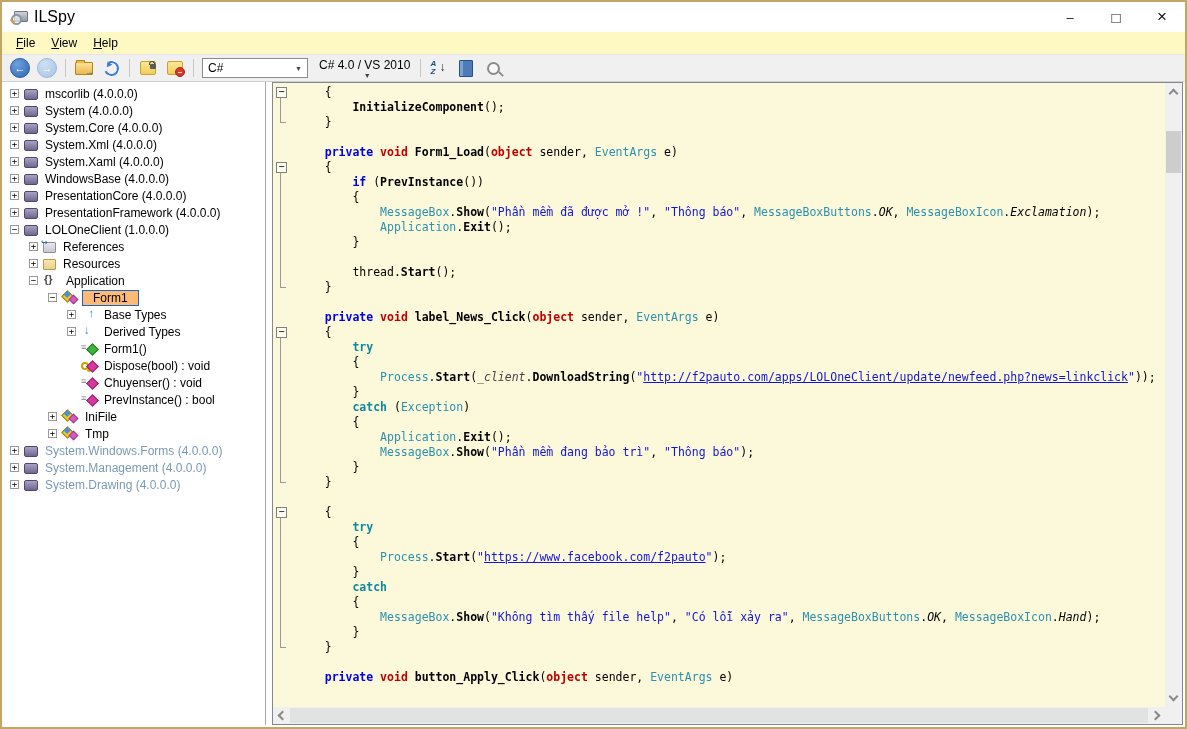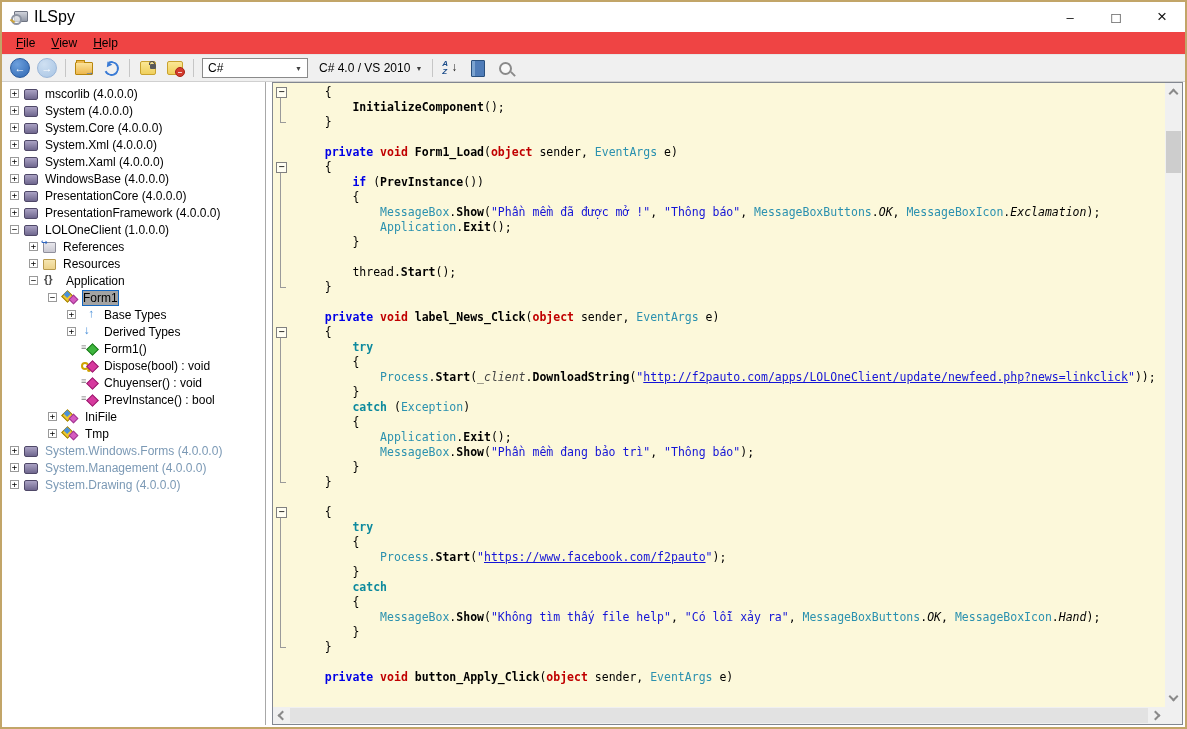--- a/index.html
+++ b/index.html
@@ -11,21 +11,21 @@
   .app-icon{width:18px;height:14px;margin:0 6px 0 8px;position:relative;}
   .app-icon .box{position:absolute;right:0;top:1px;width:12px;height:9px;background:linear-gradient(#cfd2da,#9298a6);border:1px solid #6f7482;border-radius:1px;}
   .app-icon .lens{position:absolute;left:1px;top:4px;width:7px;height:7px;border:2px solid #8d94a2;border-radius:50%;background:rgba(255,255,255,.6);}
   .app-icon .handle{position:absolute;left:0px;top:10px;width:5px;height:2px;background:#c9a23c;transform:rotate(35deg);}
   .title-text{font-size:16px;}
   .win-controls{margin-left:auto;display:flex;height:30px;}
   .win-btn{width:46px;height:30px;display:flex;align-items:center;justify-content:center;font-size:13px;color:#111;}
   .win-btn.max{font-size:15px;}
   .win-btn.close{font-size:17px;}
   
-  .menubar{height:22px;display:flex;align-items:center;background:#ef4444;padding-left:6px;}
+  .menubar{height:22px;display:flex;align-items:center;background:#fef9c3;padding-left:6px;}
   .menu-item{font-size:12px;padding:3px 8px;}
   .menu-item u{text-decoration:underline;}
   
   .toolbar{height:26px;background:#f0f0f0;border-top:1px solid #e6e6e6;border-bottom:1px solid #d0d0d0;
     display:flex;align-items:center;padding-left:6px;gap:3px;}
   .tb-btn{width:24px;height:22px;display:flex;align-items:center;justify-content:center;position:relative;}
   .tb-sep{width:1px;height:18px;background:#c6c6c6;margin:0 3px;}
   .nav-circle{width:18px;height:18px;border-radius:50%;display:flex;align-items:center;justify-content:center;
     color:#fff;font-size:11px;font-weight:bold;line-height:18px;}
   .nav-back{background:radial-gradient(circle at 35% 30%,#6da0dd,#2f67b2);border:1px solid #2a5a9c;}
@@ -36,21 +36,21 @@
   .ico-refresh{width:11px;height:11px;border:2px solid #3a7bd5;border-radius:50%;border-left-color:transparent;position:relative;transform:rotate(20deg);}
   .ico-refresh::after{content:'';position:absolute;left:-4px;top:-2px;border:3px solid transparent;border-right:5px solid #3a7bd5;transform:rotate(45deg);}
   .ico-asm{width:14px;height:12px;background:linear-gradient(#fbe795,#efcf5c);border:1px solid #c9a22e;border-radius:2px;position:relative;}
   .ico-asm.lock::before{content:'';position:absolute;right:0px;top:-1px;width:4px;height:3px;border:1px solid #4a4a4a;border-bottom:none;border-radius:3px 3px 0 0;background:transparent;}
   .ico-asm.lock::after{content:'';position:absolute;right:-1px;top:2px;width:6px;height:5px;background:#5a5a5a;border-radius:1px;}
   .ico-asm.remove::after{content:'–';position:absolute;right:-3px;bottom:-3px;width:8px;height:8px;background:#d23b2e;border:1px solid #a82417;
     border-radius:50%;color:#fff;font-size:8px;line-height:7px;text-align:center;font-weight:bold;}
   .combo{width:106px;height:20px;background:#fff;border:1px solid #8a8a8a;display:flex;align-items:center;
     font-size:12px;padding-left:5px;box-sizing:border-box;margin-left:2px;}
   .combo .arr{margin-left:auto;font-size:7px;color:#404040;padding:0 5px;}
-  .combo2{height:20px;display:flex;align-items:center;font-size:12px;padding:0 4px 0 8px;}
+  .combo2{height:20px;display:flex;align-items:center;font-size:12px;padding:0 4px 0 8px;flex-direction:column;}
   .combo2 .arr{font-size:7px;color:#404040;margin-left:5px;}
   .ico-sort{position:relative;width:18px;height:16px;}
   .ico-sort .a{position:absolute;left:0;top:-1px;font-size:8px;font-weight:bold;color:#1b4c8a;}
   .ico-sort .z{position:absolute;left:0;top:7px;font-size:8px;font-weight:bold;color:#1b4c8a;}
   .ico-sort .ar{position:absolute;left:9px;top:0px;font-size:12px;color:#222;}
   .ico-book{width:12px;height:15px;background:#4f7cb8;border:1px solid #29507e;position:relative;border-radius:1px;}
   .ico-book::before{content:'';position:absolute;left:0;top:0;bottom:0;width:3px;background:#7ba3d0;}
   .ico-search{width:9px;height:9px;border:2px solid #8a8a8a;border-radius:50%;position:relative;background:rgba(255,255,255,.5);}
   .ico-search::after{content:'';position:absolute;right:-4px;bottom:-4px;width:2px;height:6px;background:#8a8a8a;transform:rotate(-45deg);}
   
@@ -72,21 +72,21 @@
     box-shadow:-8px 1px 0 -1px #4a90d9;}
   .ti-base::before{content:'→';position:absolute;left:2px;top:-1px;font-size:12px;font-weight:bold;color:#4a90d9;transform:rotate(-90deg);}
   .ti-derived::before{content:'→';position:absolute;left:2px;top:-1px;font-size:12px;font-weight:bold;color:#4a90d9;transform:rotate(90deg);}
   .ti-ctor::before,.ti-method::before{content:'≡';position:absolute;left:0;top:0;font-size:9px;color:#777;}
   .ti-ctor::after{content:'';position:absolute;left:7px;top:3px;width:7px;height:7px;background:#3db53d;border:1px solid #1d7a1d;transform:rotate(45deg);}
   .ti-method::after{content:'';position:absolute;left:7px;top:3px;width:7px;height:7px;background:#d6399e;border:1px solid #9a1d6e;transform:rotate(45deg);}
   .ti-methodkey::before{content:'';position:absolute;left:0;top:3px;width:4px;height:4px;border:2px solid #cfa200;border-radius:50%;
     box-shadow:4px 4px 0 -2px #cfa200;}
   .ti-methodkey::after{content:'';position:absolute;left:7px;top:3px;width:7px;height:7px;background:#d6399e;border:1px solid #9a1d6e;transform:rotate(45deg);}
   .lbl{padding:1px 3px;}
-  .lbl.sel{background:#a3a3a3;border:1px solid #1567c0;padding:0 0;}
+  .lbl.sel{background:#fdba74;border:1px solid #1567c0;padding:0 10px;}
   .lbl.muted{color:#7b99b5;}
   
   .code-panel{position:absolute;left:268px;top:0;right:0;bottom:0;border:1px solid #828790;box-sizing:border-box;background:#fcf8da;}
   .code-view{position:absolute;left:0;top:0;right:17px;bottom:17px;overflow:hidden;padding-top:2px;}
   .cl{display:flex;height:15px;}
   .g{width:24px;position:relative;flex:none;}
   .g i{position:absolute;font-style:normal;}
   .fb{left:3px;top:2px;width:9px;height:9px;border:1px solid #808080;background:#fffef2;
     font-size:10px;line-height:8px;text-align:center;box-sizing:content-box;font-family:"DejaVu Sans Mono",monospace;}
   .flf{left:7px;top:0;bottom:0;width:1px;background:#9a9a9a;}

